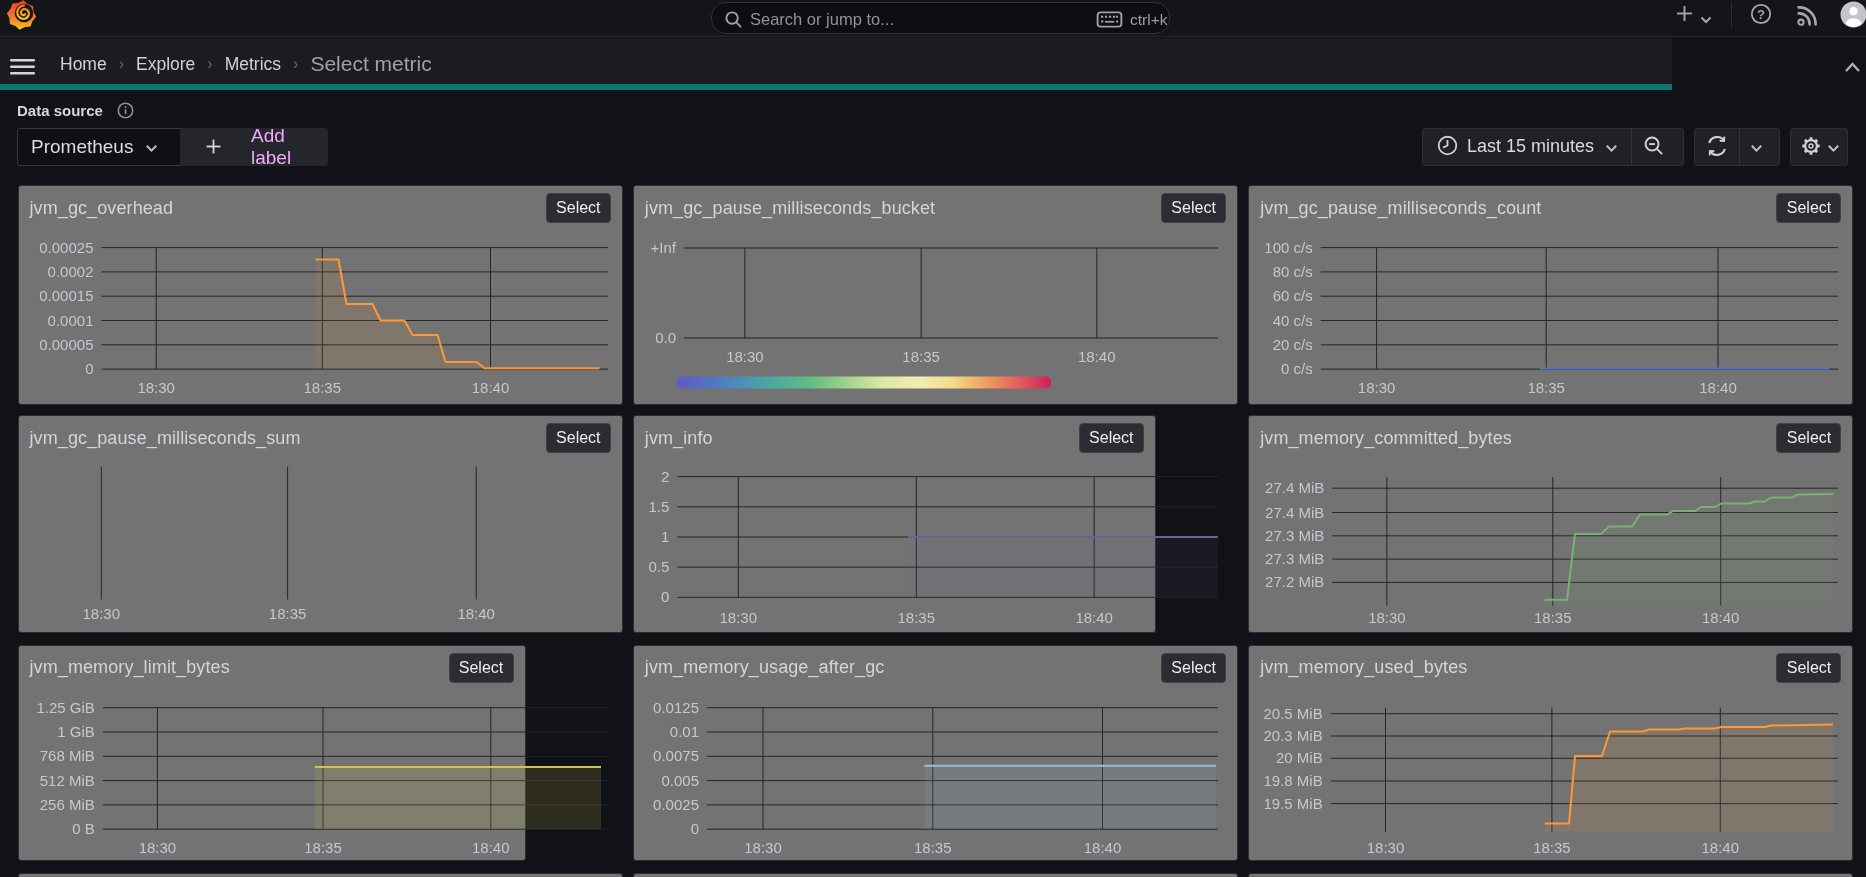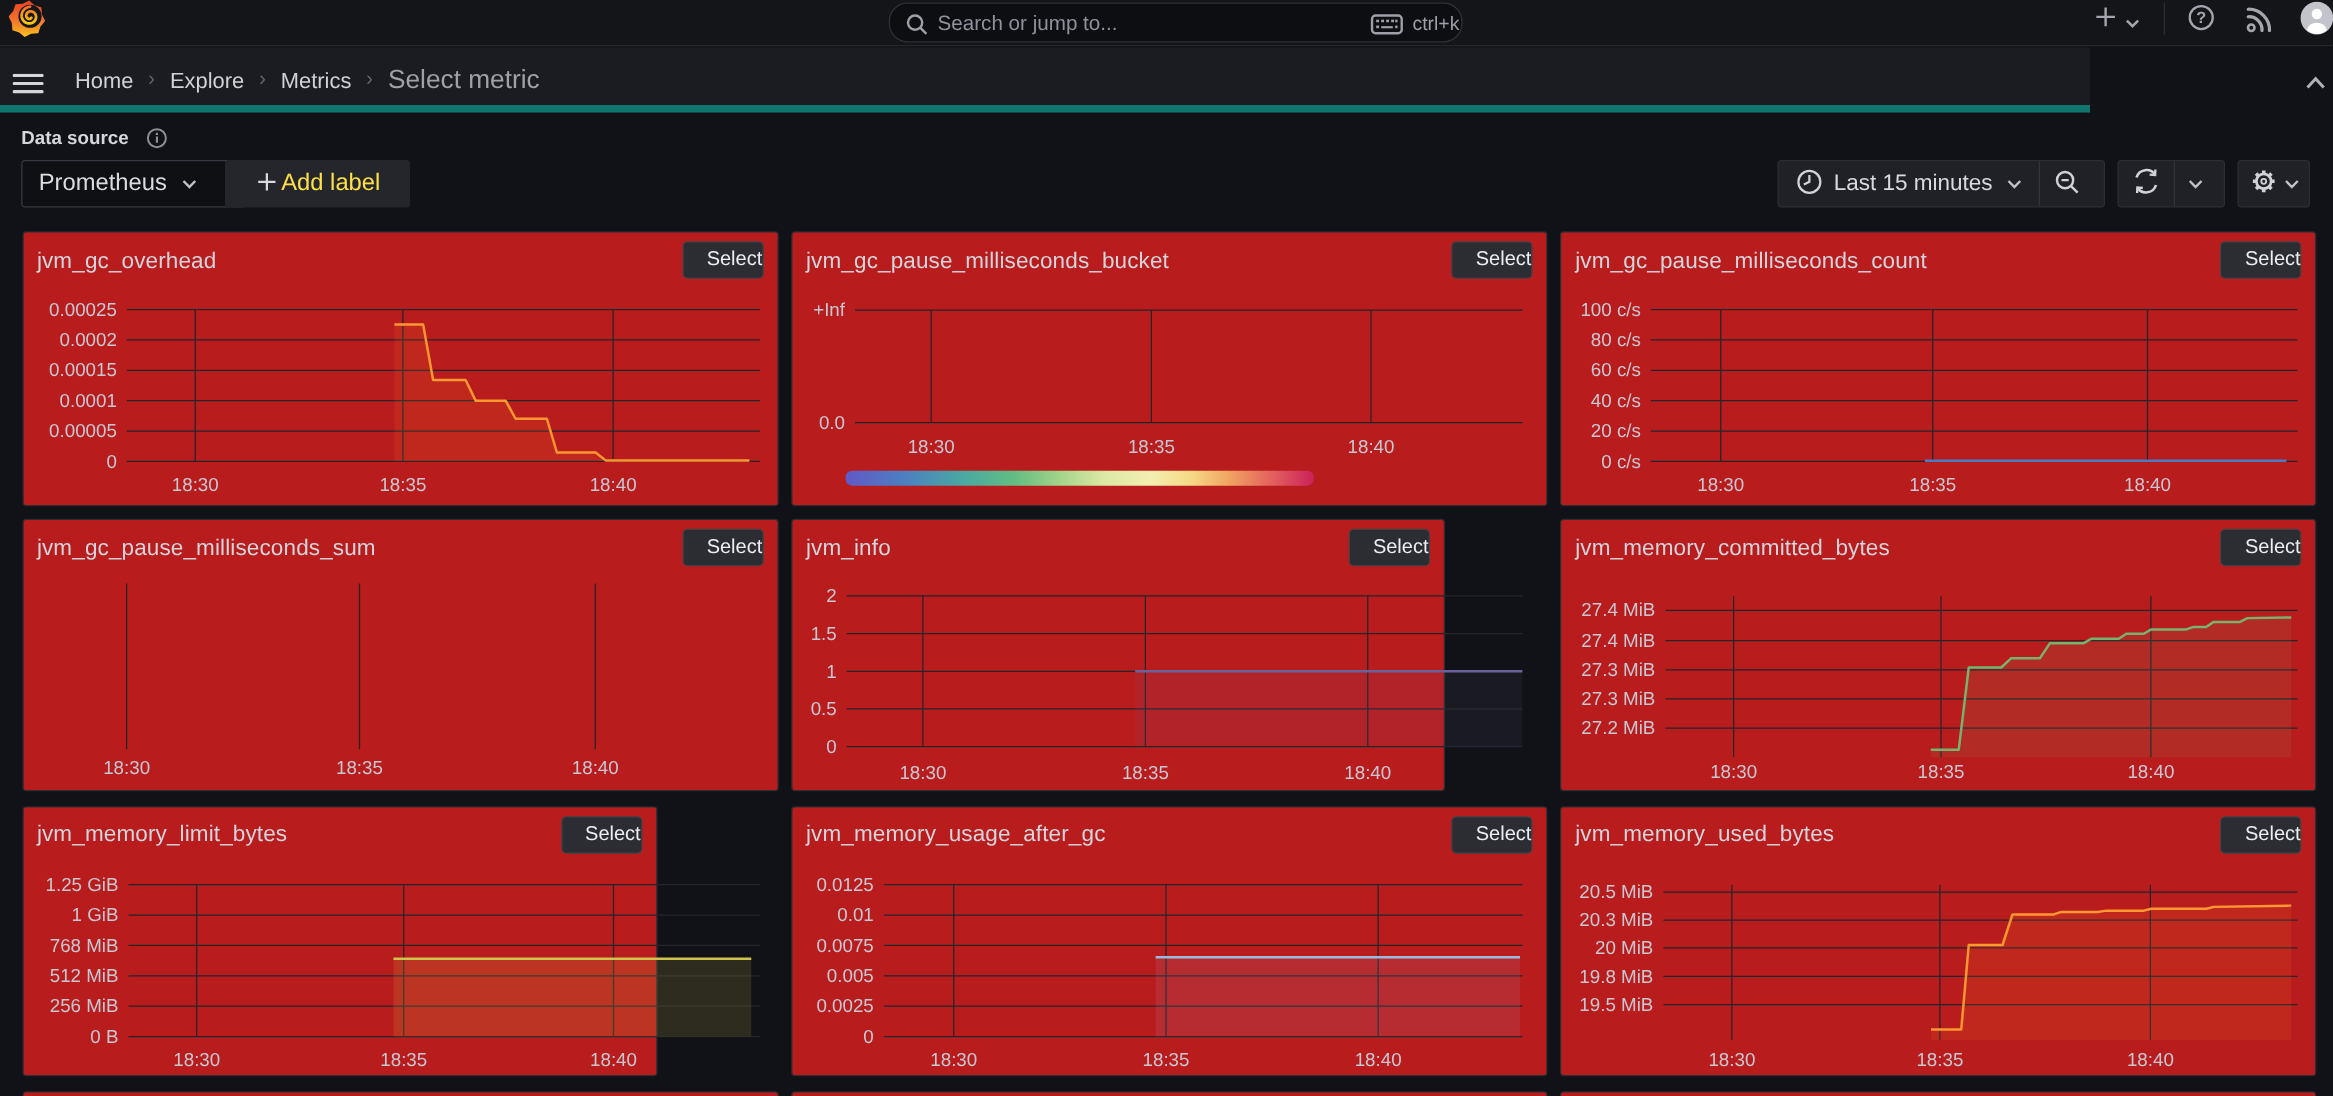--- a/index.html
+++ b/index.html
@@ -7,26 +7,26 @@
 .abs { position:absolute; }
 #topbar { position:absolute; left:0; top:0; width:1866px; height:37px; background:#141519;
   border-bottom:1px solid #26272c; }
 #crumbbar { position:absolute; left:0; top:38px; width:1672px; height:52px; background:#1b1c21;
   border-bottom:6px solid #0f766e; }
 #searchbox { position:absolute; left:711px; top:2px; width:459px; height:32px; background:#0d0e12;
   border:1px solid #2f3137; border-radius:15px; }
 .crumb { color:#d0d2d6; font-size:17.5px; }
 .crumbsep { color:#64666e; font-size:16px; padding:0 12px; }
 .crumbcur { color:#9fa1a9; font-size:21px; }
-.panel { position:absolute; background:#b91c1c; border:1px solid #2b2d33; border-radius:3px; }
+.panel { position:absolute; background:#737373; border:1px solid #2b2d33; border-radius:3px; }
 .ptitle { position:absolute; left:11px; top:11.5px; font-size:18px; font-weight:500; color:#d4d5dc;
   letter-spacing:0.1px; }
 .selbtn { position:absolute; right:11px; top:7px; width:65px; height:30px; background:#2b2d33;
   border:1px solid #404248; border-radius:4px; color:#eceef2; font-size:16px; font-weight:500;
-  text-align:right; line-height:28px; }
+  text-align:center; line-height:28px; }
 .panel svg { position:absolute; left:0; top:0; }
 .panel svg text { font-family:"Liberation Sans", sans-serif; }
 .tbtn { position:absolute; top:127.5px; height:38px; background:#1f2126; border:1px solid #2c2e34;
   border-radius:3px; display:flex; align-items:center; color:#d5d7dc; }
 .divider { width:1px; align-self:stretch; background:#33353b; }
 </style></head>
 <body>
 
 <div id="topbar">
   <div class="abs" style="left:7px;top:0px"><svg width="30" height="30" viewBox="0 0 60 60">
@@ -122,21 +122,21 @@
   <span style="margin-left:13px;font-size:19px;color:#dadce0">Prometheus</span>
   <span style="margin-left:12px;margin-top:3px"><svg width="13" height="9" viewBox="0 0 13 9" fill="none" stroke="#c0c2c8" stroke-width="2">
         <path d="M1.8 1.8 L6.5 6.6 L11.2 1.8"></path>
       </svg></span>
 </div>
 <div class="tbtn" style="left:180px;width:148px;background:#24262b;border-color:#24262b">
   <span style="margin-left:24px;margin-top:3px"><svg width="17" height="17" viewBox="0 0 16 16" stroke="#d8dade" stroke-width="1.7">
         <line x1="8" y1="1.5" x2="8" y2="14.5"></line>
         <line x1="1.5" y1="8" x2="14.5" y2="8"></line>
       </svg></span>
-  <span style="margin-left:3px;font-size:19px;color:#fde047">Add label</span>
+  <span style="margin-left:29px;font-size:19px;color:#f0abfc">Add label</span>
 </div>
 <div class="tbtn" style="left:1422px;width:262px">
   <span style="margin-left:14px;margin-top:2px"><svg width="21" height="21" viewBox="0 0 22 22" fill="none" stroke="#d0d2d8" stroke-width="1.9">
         <circle cx="11" cy="11" r="9.2"></circle>
         <path d="M11 5.2 V11 L6.4 13.2"></path>
       </svg></span>
   <span style="margin-left:9px;font-size:18px;font-weight:400;color:#d8dade">Last 15 minutes</span>
   <span style="margin-left:11px;margin-top:3px"><svg width="13" height="9" viewBox="0 0 13 9" fill="none" stroke="#c0c2c8" stroke-width="2">
         <path d="M1.8 1.8 L6.5 6.6 L11.2 1.8"></path>
       </svg></span>

